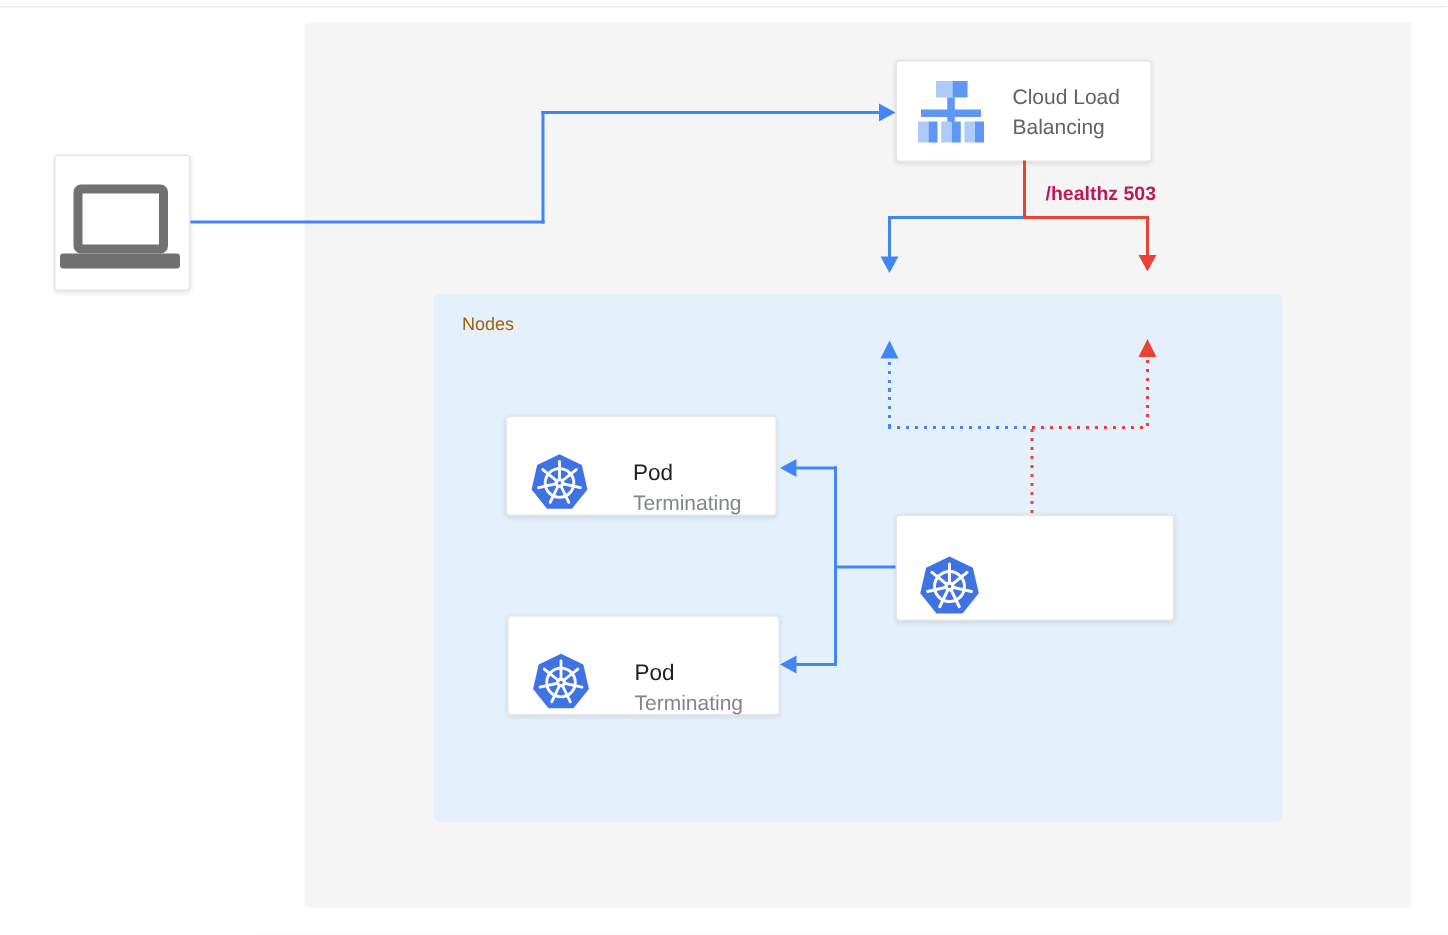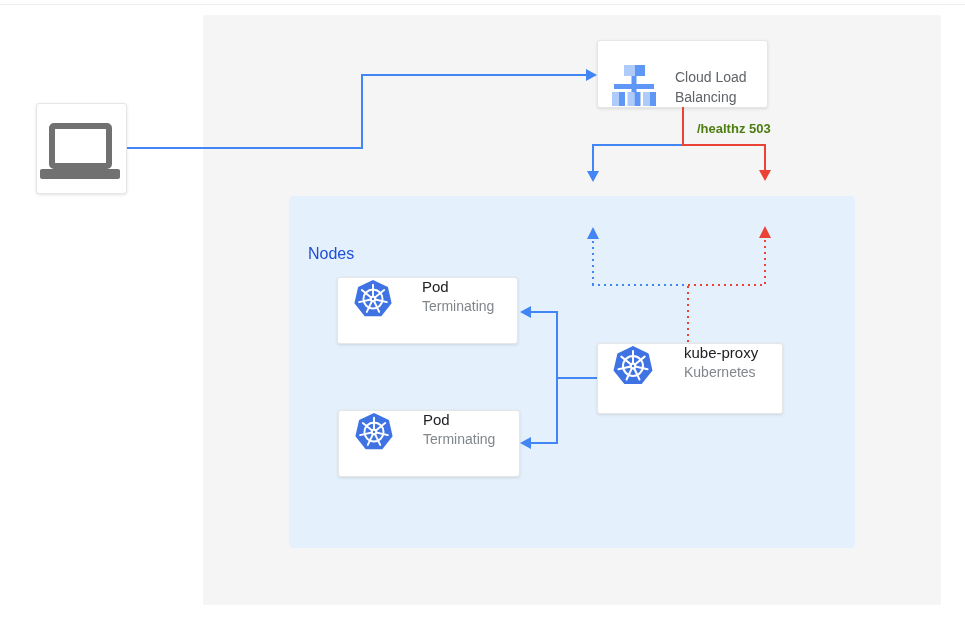--- a/index.html
+++ b/index.html
@@ -3,42 +3,42 @@
 <meta charset="utf-8">
 <style>
   html,body{margin:0;padding:0;background:#fff;}
   #canvas{
     position:relative;width:965px;height:623px;background:#ffffff;overflow:hidden;
     font-family:"Liberation Sans",sans-serif;
   }
   .top-divider{position:absolute;left:0;top:4px;width:965px;height:1px;background:#ececec;}
   .panel-gray{position:absolute;left:203px;top:15px;width:738px;height:590px;background:#f5f5f5;border-radius:2px;}
   .panel-nodes{position:absolute;left:289px;top:196px;width:566px;height:352px;background:#e4f1fc;border-radius:4px;}
-  .nodes-label{position:absolute;left:308px;top:209px;font-size:16px;color:#1d4ed8;margin-top:36px;}
+  .nodes-label{position:absolute;left:308px;top:209px;font-size:12px;color:#a16207;}
 
   .card{
     position:absolute;background:#ffffff;border:1px solid #e6e6e6;border-radius:3px;
     box-shadow:0 1px 3px rgba(60,64,67,.15);box-sizing:border-box;
   }
   .card-client{left:36px;top:103px;width:91px;height:91px;}
   .laptop-screen{position:absolute;left:12px;top:19px;width:51px;height:34px;border:6px solid #717171;border-radius:5px;background:#ffffff;}
   .laptop-base{position:absolute;left:3px;top:65px;width:80px;height:10px;background:#717171;border-radius:2px;}
 
-  .card-clb{left:597px;top:40px;width:171px;height:68px;display:flex;align-items:flex-end;}
+  .card-clb{left:597px;top:40px;width:171px;height:68px;display:flex;align-items:center;}
   .clb-icon{margin-left:12px;flex:0 0 auto;}
   .clb-text{margin-left:17px;width:94px;font-size:14px;line-height:20px;color:#5f6368;}
 
-  .healthz{position:absolute;left:697px;top:121px;font-size:13px;font-weight:bold;color:#4d7c0f;}
+  .healthz{position:absolute;left:697px;top:121px;font-size:13px;font-weight:bold;color:#be185d;}
 
   .card-port{display:flex;align-items:center;justify-content:center;text-align:center;
     font-size:14px;font-weight:bold;color:#202124;line-height:19px;}
   .card-nodeport{left:517px;top:181px;width:150px;height:44px;}
   .card-hc{left:690px;top:180px;width:150px;height:46px;}
 
-  .card-k8s{display:flex;align-items:flex-start;}
+  .card-k8s{display:flex;align-items:flex-end;}
   .k8s-icon{flex:0 0 auto;}
   .k8s-text .title{font-size:15px;color:#202124;}
   .k8s-text .subtitle{font-size:14px;color:#80868b;margin-top:3px;}
   .card-pod1{left:337px;top:277px;width:181px;height:67px;}
   .card-pod2{left:338px;top:410px;width:182px;height:67px;}
   .card-pod1 .k8s-icon,.card-pod2 .k8s-icon{margin-left:14px;}
   .card-pod1 .k8s-text,.card-pod2 .k8s-text{margin-left:28px;}
   .card-kproxy{left:597px;top:343px;width:186px;height:71px;}
   .card-kproxy .k8s-icon{margin-left:13px;}
   .card-kproxy .k8s-text{margin-left:29px;}
@@ -176,19 +176,15 @@
         <line x1="22" y1="22" x2="36.6" y2="25.3"></line>
         <line x1="22" y1="22" x2="28.5" y2="35.5"></line>
         <line x1="22" y1="22" x2="15.5" y2="35.5"></line>
         <line x1="22" y1="22" x2="7.4" y2="25.3"></line>
         <line x1="22" y1="22" x2="10.3" y2="12.6"></line>
       </g>
       <circle cx="22" cy="22" r="10" fill="none" stroke="#ffffff" stroke-width="2"></circle>
       <circle cx="22" cy="22" r="3.4" fill="#ffffff"></circle>
       <circle cx="22" cy="22" r="1.2" fill="#3f73e3"></circle>
     </svg>
-    <div class="k8s-text">
-      <div class="title">kube-proxy</div>
-      <div class="subtitle">Kubernetes</div>
-    </div>
   </div>
 
 </div>
 
 </body></html>

